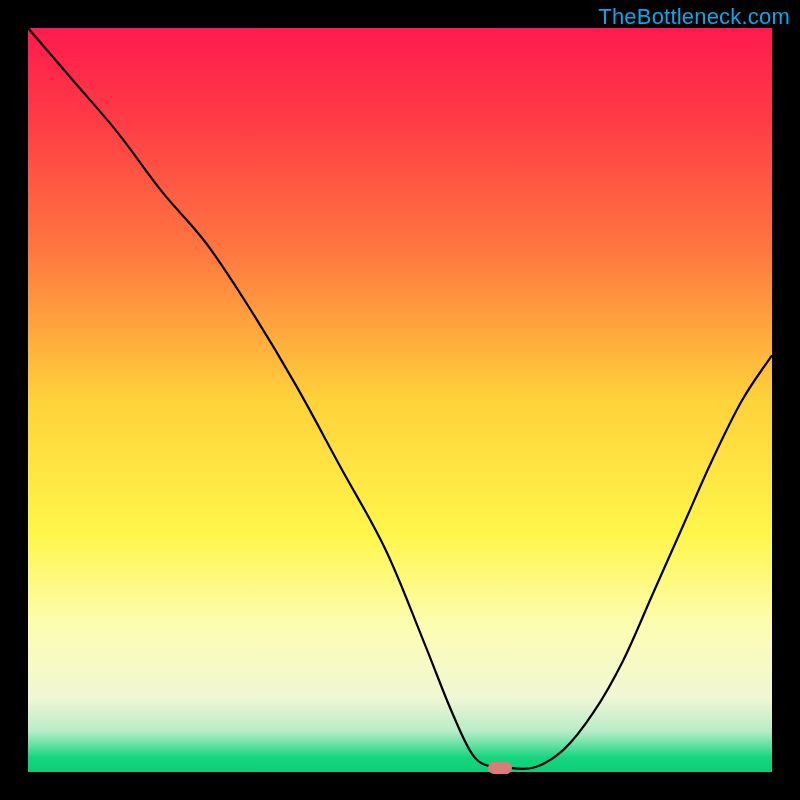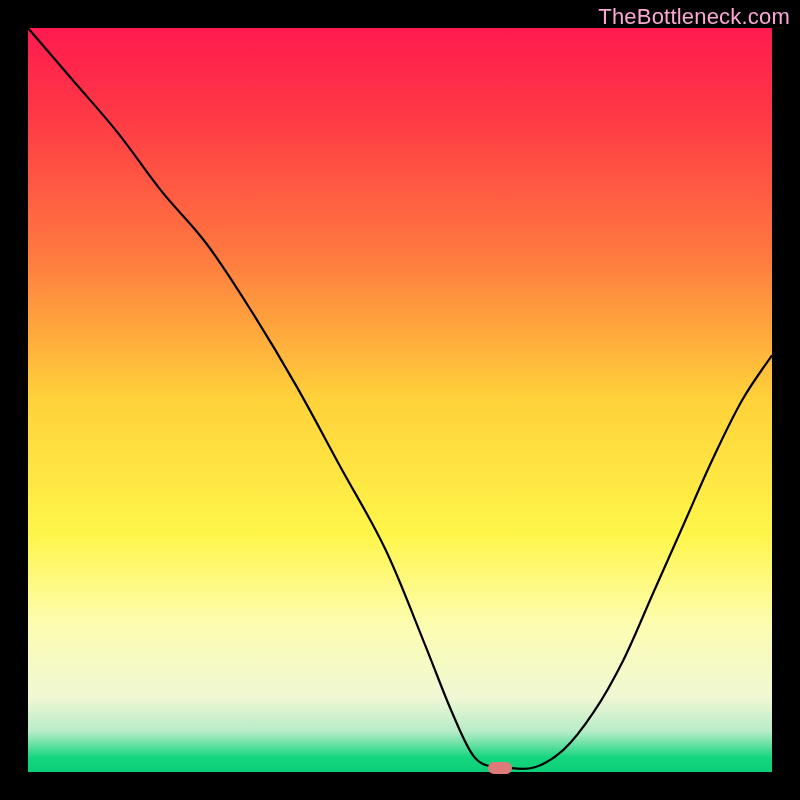--- a/index.html
+++ b/index.html
@@ -14,21 +14,21 @@
   .frame {
     position: relative;
     width: 800px;
     height: 800px;
     background: #000;
   }
   .watermark {
     position: absolute;
     top: 4px;
     right: 10px;
-    color: #f9a8d4;
+    color: #0ea5e9;
     font-size: 22px;
     font-weight: 500;
     letter-spacing: 0.2px;
     z-index: 10;
   }
   .plot-outer {
     position: absolute;
     left: 28px;
     top: 28px;
     width: 744px;

